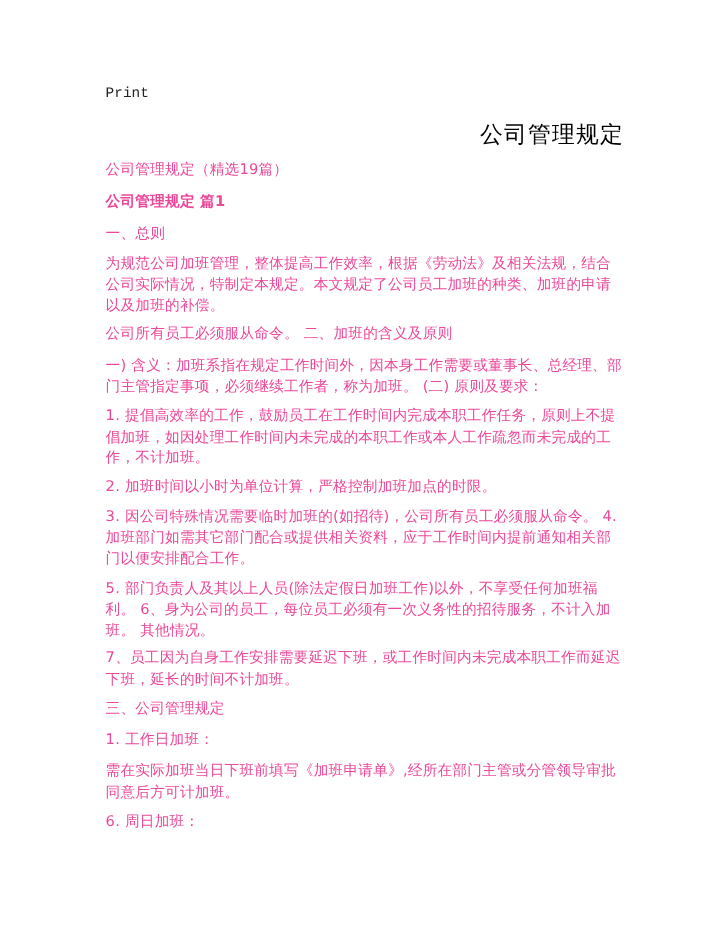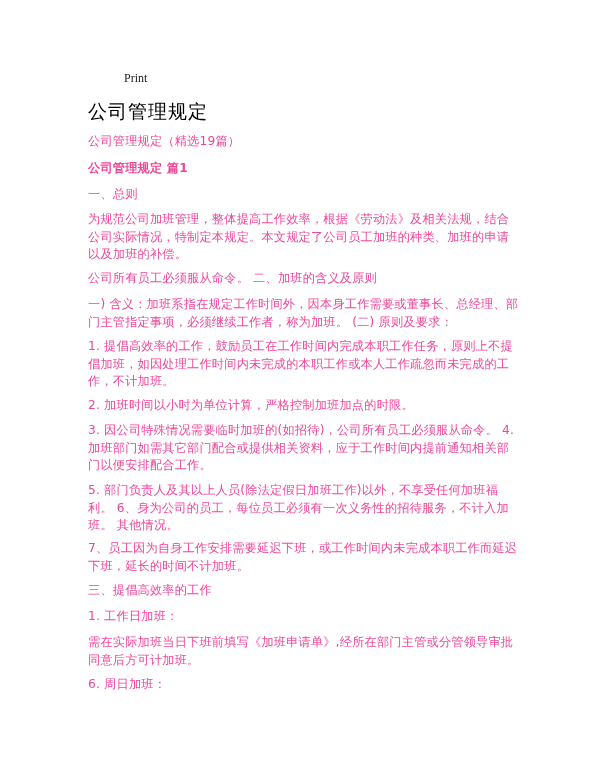--- a/index.html
+++ b/index.html
@@ -1,37 +1,37 @@
 <!DOCTYPE html>
 <html><head>
 <meta charset="utf-8">
 <style>
   html, body { margin: 0; padding: 0; background: #ffffff; }
   body { width: 600px; height: 776px; overflow: hidden; position: relative;
          font-family: "DejaVu Sans", "Liberation Sans", sans-serif; color: #1a1a1a; }
   .page { position: absolute; left: 88px; top: 0; width: 432px; }
-  .print { position: absolute; top: 71px; left: 0; font-family: Liberation Serif, serif; font-size: 12px; color: #222; margin-left: 36px; }
-  .title { position: absolute; top: 99px; left: 0; width: 432px; text-align: left; font-size: 19px; color: #000; letter-spacing: 1px; }
+  .print { position: absolute; top: 71px; left: 0; font-family: Liberation Mono, monospace; font-size: 12px; color: #222; }
+  .title { position: absolute; top: 99px; left: 0; width: 432px; text-align: right; font-size: 19px; color: #000; letter-spacing: 1px; }
   .p { position: absolute; left: 0; width: 432px; font-size: 12.2px; line-height: 17.5px; color: #ec4899; letter-spacing: 0.2px; }
   .bold { font-weight: bold; color: #ec4899; }
 </style>
 </head>
 <body>
 
 <div class="page">
   <div class="print">Print</div>
   <div class="title">公司管理规定</div>
   <div class="p" style="top:133px">公司管理规定（精选19篇）</div>
   <div class="p bold" style="top:160px">公司管理规定 篇1</div>
   <div class="p" style="top:186px">一、总则</div>
   <div class="p" style="top:211px">为规范公司加班管理，整体提高工作效率，根据《劳动法》及相关法规，结合公司实际情况，特制定本规定。本文规定了公司员工加班的种类、加班的申请以及加班的补偿。</div>
   <div class="p" style="top:270px">公司所有员工必须服从命令。 二、加班的含义及原则</div>
   <div class="p" style="top:296px">一) 含义：加班系指在规定工作时间外，因本身工作需要或董事长、总经理、部门主管指定事项，必须继续工作者，称为加班。 (二) 原则及要求：</div>
   <div class="p" style="top:338px">1. 提倡高效率的工作，鼓励员工在工作时间内完成本职工作任务，原则上不提倡加班，如因处理工作时间内未完成的本职工作或本人工作疏忽而未完成的工作，不计加班。</div>
   <div class="p" style="top:397px">2. 加班时间以小时为单位计算，严格控制加班加点的时限。</div>
   <div class="p" style="top:422px">3. 因公司特殊情况需要临时加班的(如招待)，公司所有员工必须服从命令。 4. 加班部门如需其它部门配合或提供相关资料，应于工作时间内提前通知相关部门以便安排配合工作。</div>
   <div class="p" style="top:482px">5. 部门负责人及其以上人员(除法定假日加班工作)以外，不享受任何加班福利。 6、身为公司的员工，每位员工必须有一次义务性的招待服务，不计入加班。 其他情况。</div>
   <div class="p" style="top:540px">7、员工因为自身工作安排需要延迟下班，或工作时间内未完成本职工作而延迟下班，延长的时间不计加班。</div>
-  <div class="p" style="top:582px">三、提倡高效率的工作</div>
+  <div class="p" style="top:582px">三、公司管理规定</div>
   <div class="p" style="top:608px">1. 工作日加班：</div>
   <div class="p" style="top:634px">需在实际加班当日下班前填写《加班申请单》,经所在部门主管或分管领导审批同意后方可计加班。</div>
   <div class="p" style="top:676px">6. 周日加班：</div>
 </div>
 
 </body></html>

